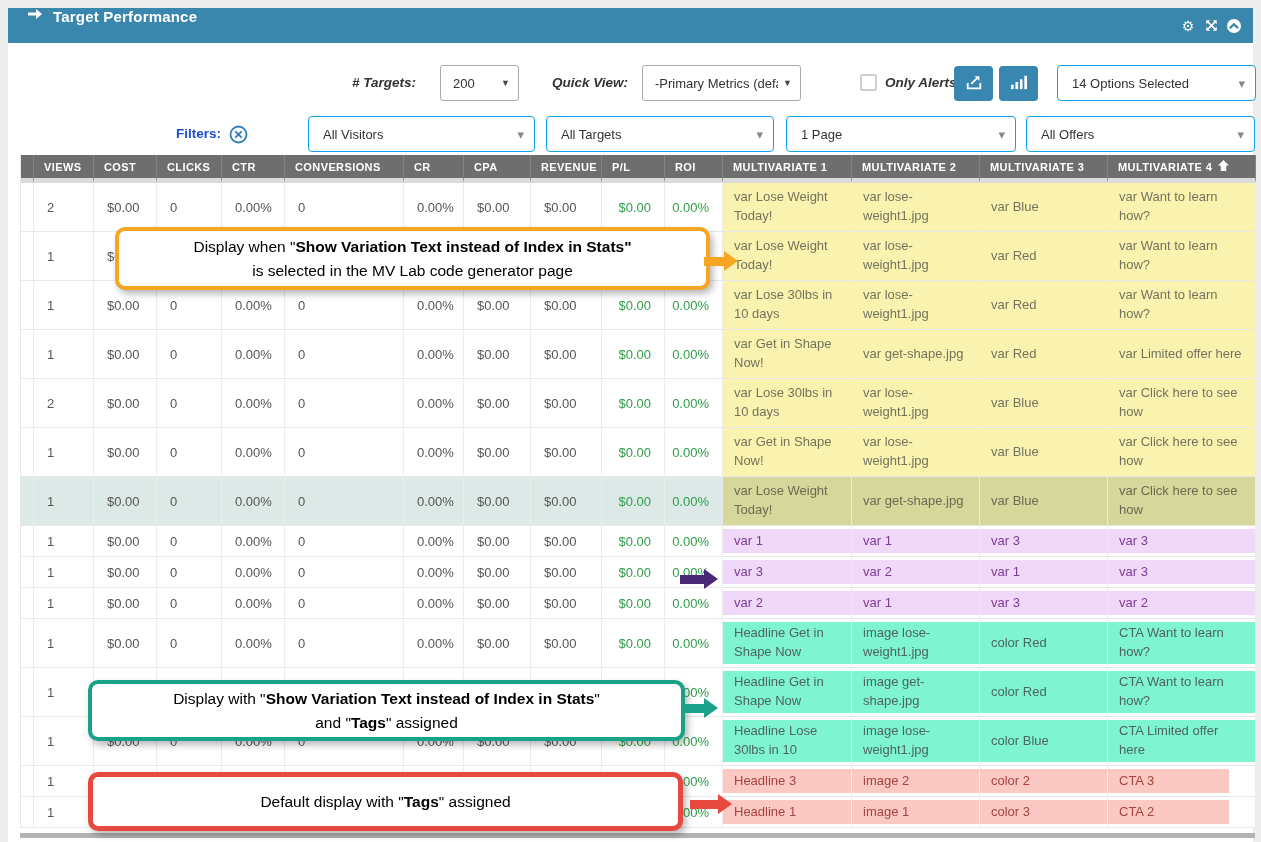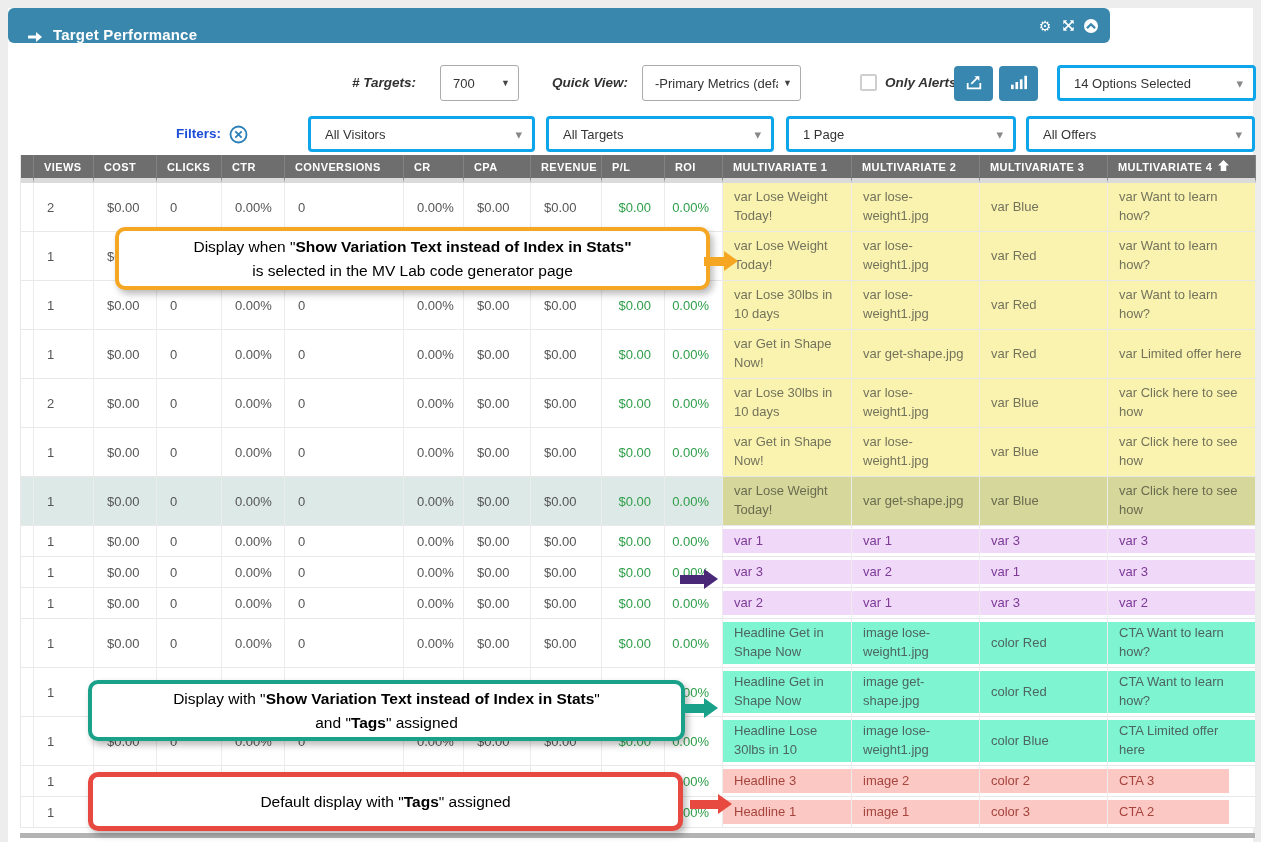--- a/index.html
+++ b/index.html
@@ -2,33 +2,33 @@
 <html><head>
 <meta charset="utf-8">
 <style>
   * { margin:0; padding:0; box-sizing:border-box; }
   html,body { width:1261px; height:842px; }
   body { background:#ededed; font-family:"Liberation Sans", sans-serif; position:relative; overflow:hidden; }
   .page { position:absolute; left:0; top:0; width:1261px; height:842px; }
   .panel { position:absolute; left:8px; top:8px; width:1245px; height:834px; background:#ffffff; }
 
   
-  .panel-header { position:absolute; left:0; top:0; width:1102px; height:35px; background:#3A87AD; display:flex; align-items:flex-end;border-radius:6px; }
+  .panel-header { position:absolute; left:0; top:0; width:1245px; height:35px; background:#3A87AD; display:flex; align-items:flex-start; }
   .title-arrow { margin-left:20px; display:flex; align-items:center; }
   .panel-title { color:#fff; font-weight:bold; font-size:15px; margin-left:9px; letter-spacing:.2px; }
   .window-icons { position:absolute; right:12px; top:0; height:35px; display:flex; align-items:center; gap:9px; }
   .win-ic { width:14px; height:14px; display:flex; align-items:center; justify-content:center; cursor:pointer; }
 
   
   .lbl { position:absolute; top:57px; height:36px; line-height:36px; font-weight:bold; font-size:13.5px; color:#333;font-style:italic; }
   .select { position:absolute; top:57px; height:36px; background:#fff; border:1px solid #ababab; border-radius:3px;
             font-size:13px; color:#333; display:flex; align-items:center; padding:0 22px 0 12px; cursor:pointer; }
   .select .val { overflow:hidden; white-space:nowrap; }
   .select .caret { position:absolute; right:8px; font-size:9px; color:#444; }
-  .dd { position:absolute; top:57px; height:36px; background:#fff; border:3px solid #0ea5e9; border-radius:4px;
+  .dd { position:absolute; top:57px; height:36px; background:#fff; border:1px solid #0ea5e9; border-radius:4px;
         font-size:13px; color:#333; display:flex; align-items:center; padding:0 26px 0 14px; cursor:pointer; }
   .dd .caret2 { position:absolute; right:10px; font-size:13px; color:#888; }
   .checkbox { position:absolute; left:852px; top:66px; width:17px; height:17px; border:2px solid #cfcfcf; border-radius:2px; background:#fff; cursor:pointer; }
   .btn { position:absolute; top:58px; width:39px; height:35px; background:#3787B0; border-radius:4px; display:flex; align-items:center; justify-content:center; cursor:pointer; }
 
   
   .filters-label { position:absolute; left:168px; top:108px; height:36px; line-height:36px; font-weight:bold; font-size:13.5px; color:#1d4ed8; }
   .filters-clear { position:absolute; left:221px; top:117px; width:19px; height:19px; cursor:pointer; }
   .fdd { top:108px; }
 
@@ -95,21 +95,21 @@
           <svg width="14" height="14" viewBox="0 0 14 14">
               <circle cx="7" cy="7" r="7" fill="#fff"></circle>
               <path d="M3.5 8.6L7 5.2l3.5 3.4" stroke="#3A87AD" stroke-width="2.2" fill="none" stroke-linecap="round"></path>
             </svg>
         </span>
       </span>
     </div>
 
     <span class="lbl" style="left:344px"># Targets:</span>
     <div class="select" style="left:432px;width:79px">
-      <span class="val">700</span>
+      <span class="val">200</span>
       <span class="caret">▼</span>
     </div>
     <span class="lbl" style="left:544px">Quick View:</span>
     <div class="select" style="left:634px;width:159px">
       <span class="val">-Primary Metrics (default</span>
       <span class="caret">▼</span>
     </div>
     <span class="checkbox"></span>
     <span class="lbl" style="left:877px">Only Alerts</span>
     <div class="btn" style="left:946px">

